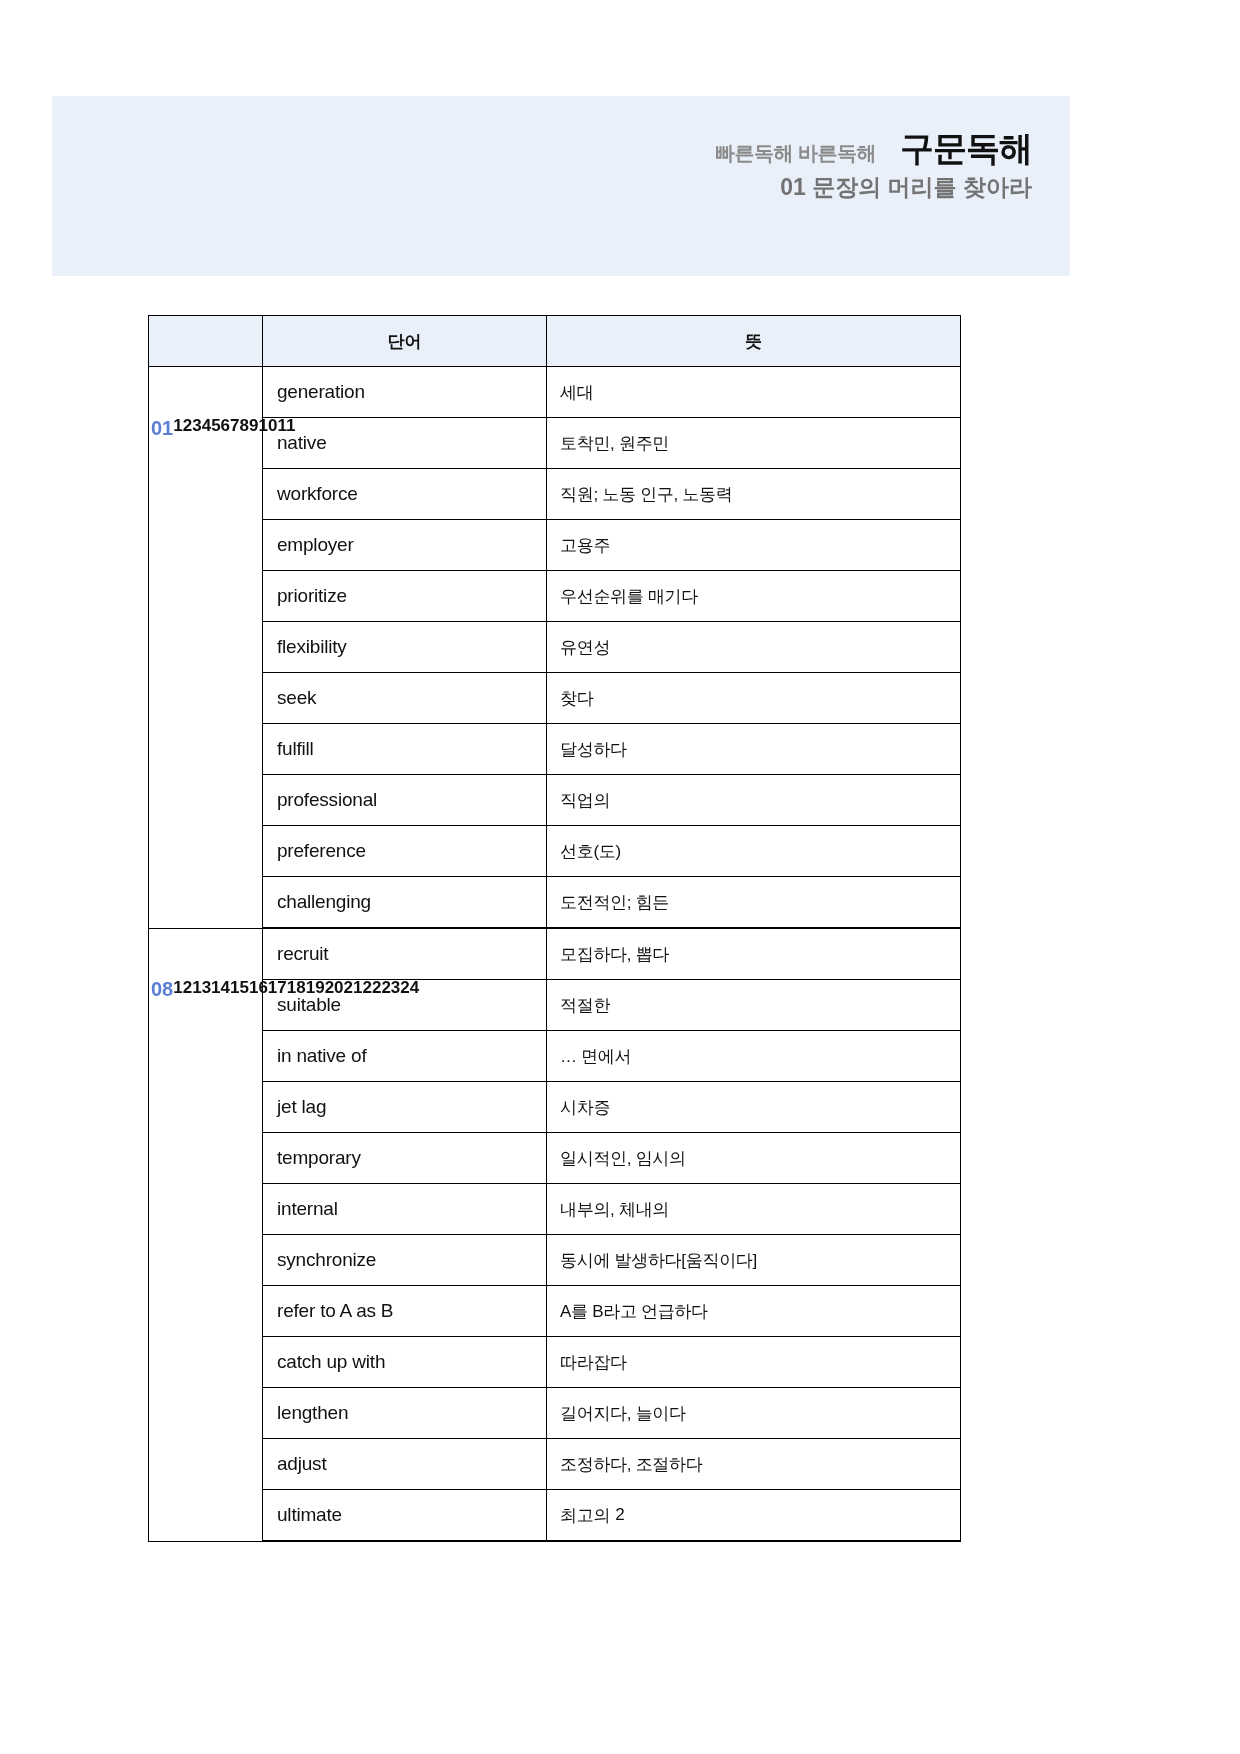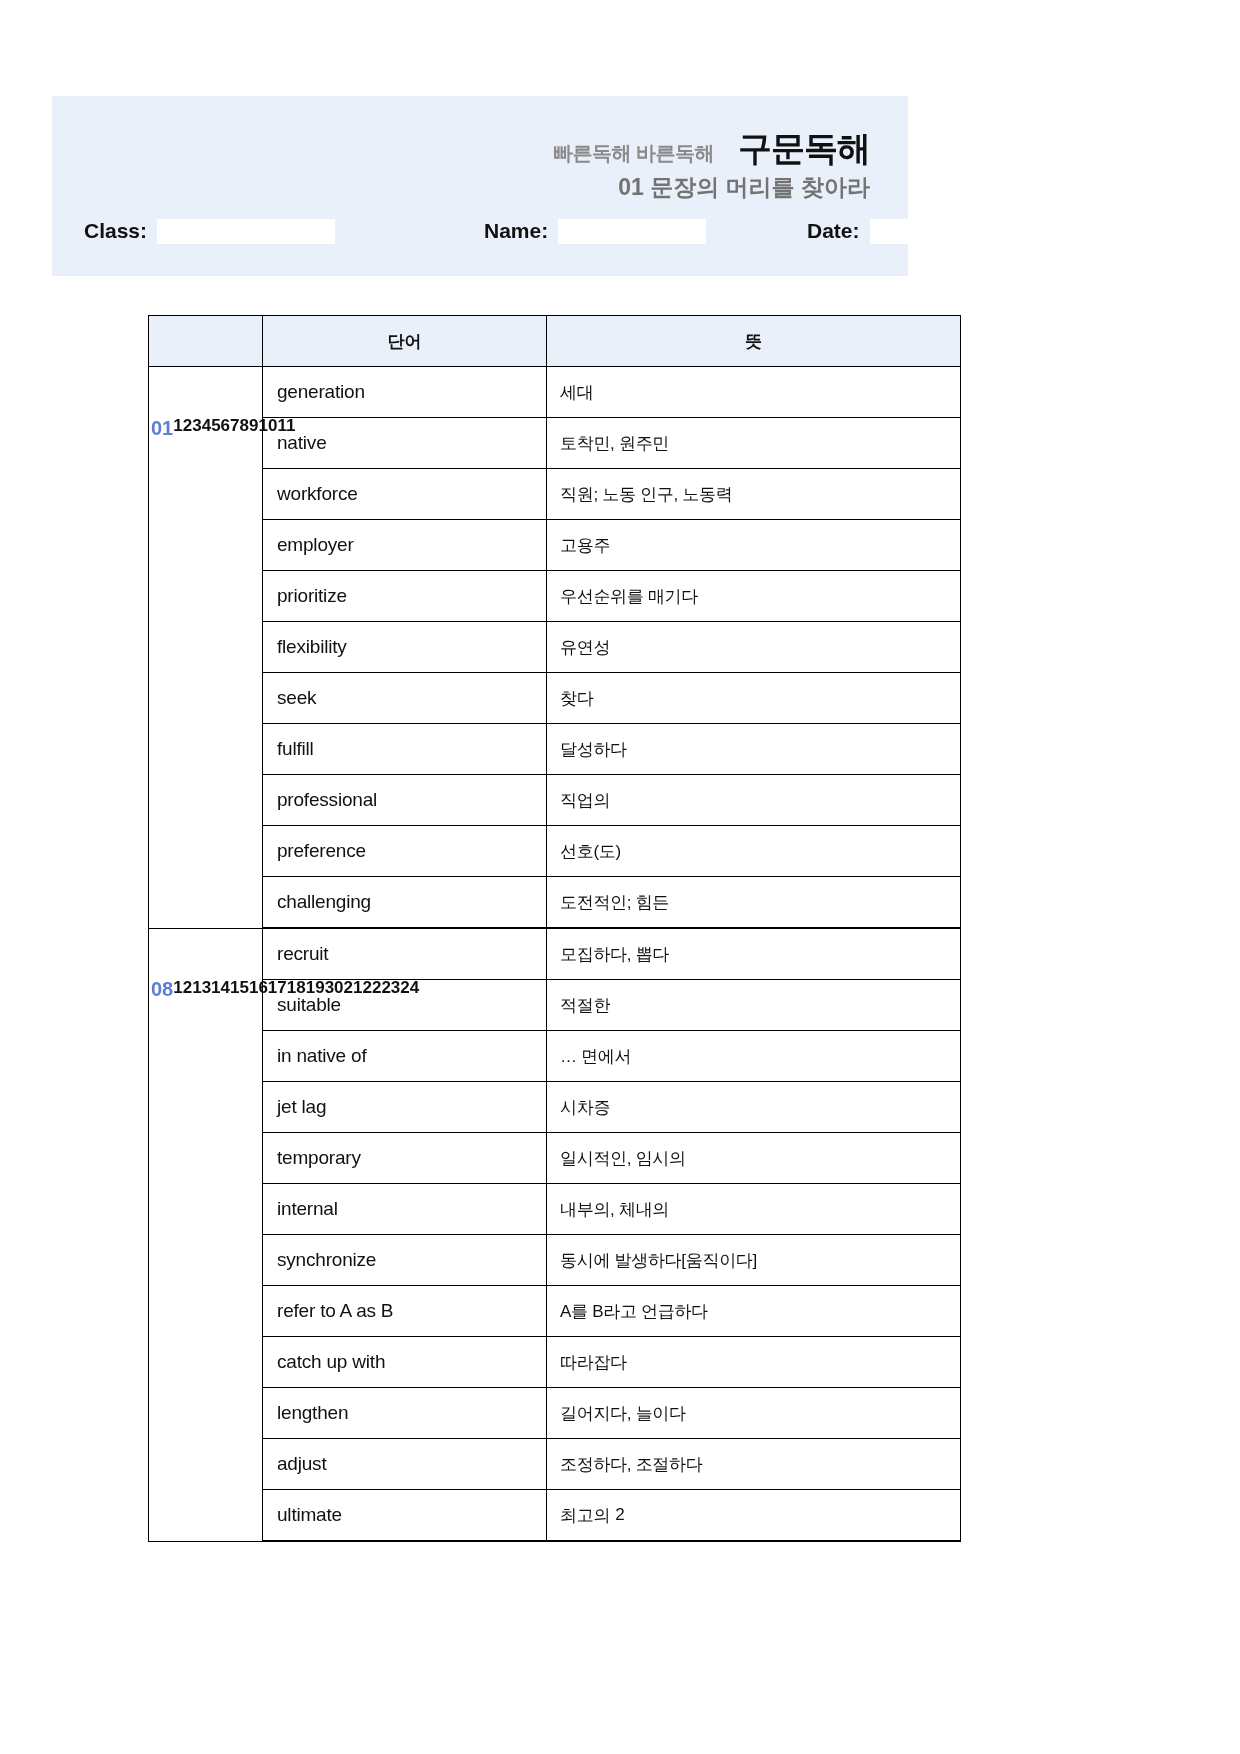--- a/index.html
+++ b/index.html
@@ -14,21 +14,21 @@
     color: #000000;
     position: relative;
     overflow: hidden;
   }
 
   
   .header-banner {
     position: absolute;
     left: 52px;
     top: 96px;
-    width: 856px;
+    width: 1018px;
     height: 180px;
     background: #eaf0fa;
     box-sizing: border-box;
   }
   .brand-line {
     position: absolute;
     right: 38px;
     top: 30px;
     display: flex;
     align-items: baseline;
@@ -182,38 +182,20 @@
 
 <div class="header-banner">
 
   <div class="brand-line">
     <span class="brand-small">빠른독해 바른독해</span>
     <span class="brand-big">구문독해</span>
   </div>
 
   <div class="unit-line">01 문장의 머리를 찾아라</div>
 
-  <div class="field-row">
-
-    <div class="field field-class">
-      <span class="field-label">Class:</span>
-      <span class="field-blank"></span>
-    </div>
-
-    <div class="field field-name">
-      <span class="field-label">Name:</span>
-      <span class="field-blank"></span>
-    </div>
-
-    <div class="field field-date">
-      <span class="field-label">Date:</span>
-      <span class="field-blank"></span>
-    </div>
-
-  </div>
 </div>
 
 <table class="vocab-table">
   <colgroup>
     <col class="col-num">
     <col class="col-word">
     <col class="col-mean">
   </colgroup>
   <thead>
     <tr>
@@ -288,21 +270,21 @@
           <div class="num-stack">
             <div class="num-section">08</div>
             <div class="num-item">12</div>
             <div class="num-item">13</div>
             <div class="num-item">14</div>
             <div class="num-item">15</div>
             <div class="num-item">16</div>
             <div class="num-item">17</div>
             <div class="num-item">18</div>
             <div class="num-item">19</div>
-            <div class="num-item">30</div>
+            <div class="num-item">20</div>
             <div class="num-item">21</div>
             <div class="num-item">22</div>
             <div class="num-item">23</div>
             <div class="num-item">24</div>
           </div>
         </td>
         <td class="word-cell">recruit</td>
         <td class="mean-cell">모집하다, 뽑다</td>
       </tr>
       <tr>

